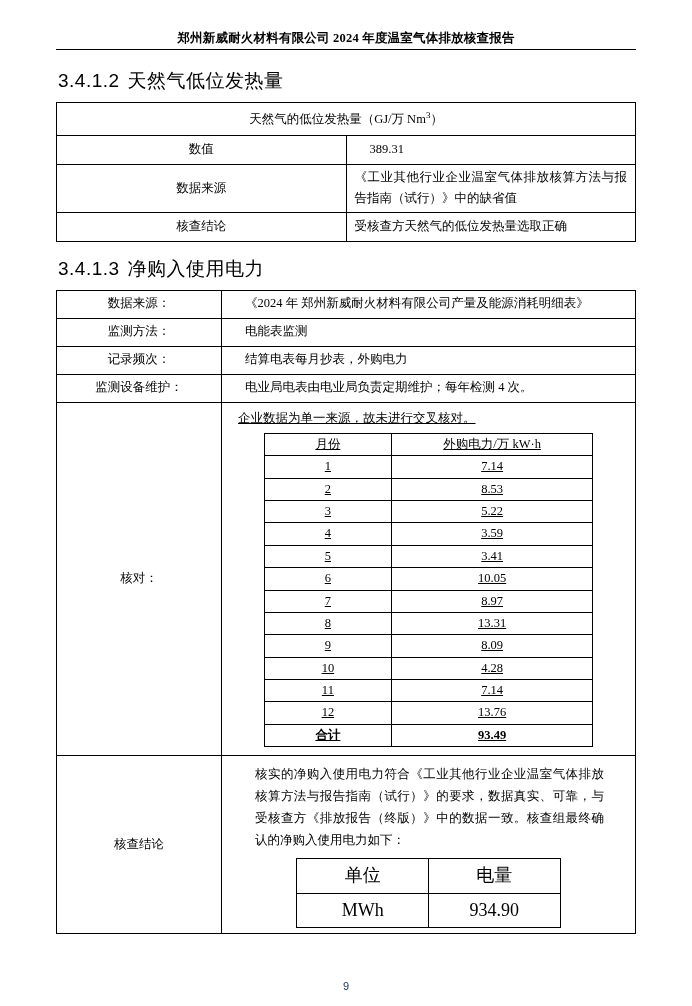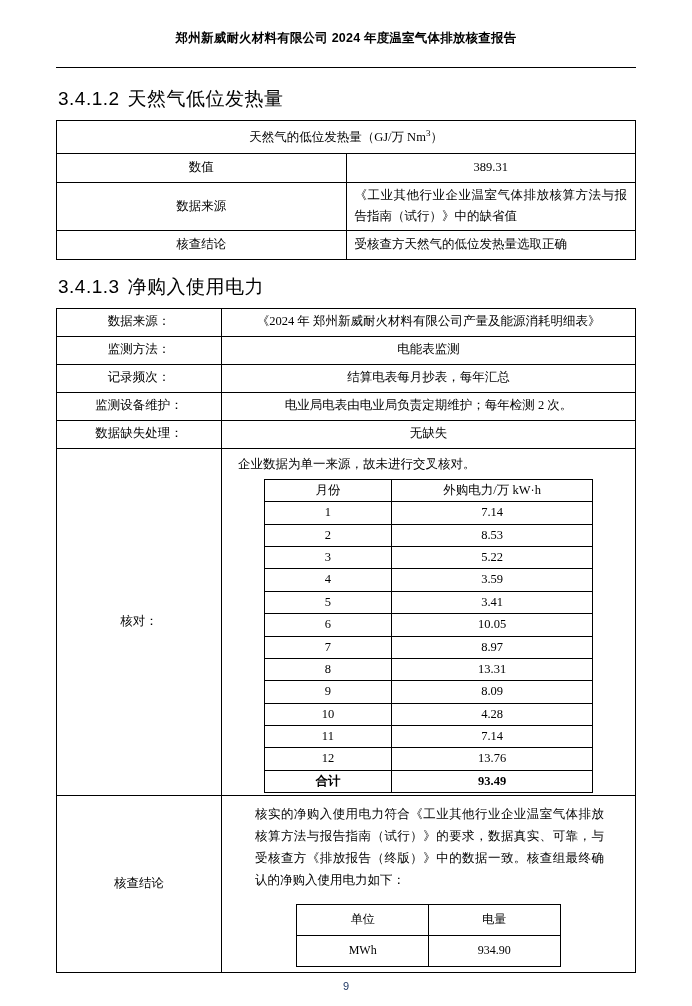--- a/index.html
+++ b/index.html
@@ -20,24 +20,24 @@
     height: 1006px;
     box-sizing: border-box;
     padding: 30px 56px 0 56px;
     position: relative;
   }
   
   .page-header {
     text-align: center;
     font-size: 12.5px;
     letter-spacing: 0.2px;
-    padding-bottom: 20px;
+    padding-bottom: 2px;
     border-bottom: 1.2px solid #000;
     margin-bottom: 18px;
-    font-family: Liberation Sans, sans-serif;
+    font-family: Liberation Serif, serif;
     font-weight: bold;
   }
   
   .section-heading {
     font-size: 19px;
     font-family: "Liberation Sans", "DejaVu Sans", sans-serif;
     margin: 14px 0 8px 2px;
     letter-spacing: 0.5px;
   }
   .section-heading .num {
@@ -49,65 +49,66 @@
     width: 100%;
     font-size: 12.5px;
     table-layout: fixed;
   }
   table td, table th {
     border: 1px solid #000;
     padding: 3px 23px;
     vertical-align: middle;
     line-height: 1.55;
   }
-  .t-center { text-align: center; }
+  .t-center { }
   .bold { font-weight: bold; }
 
   
   .table-ngheat td { height: 22px; }
   .table-ngheat .label-col { width: 122px; text-align: center; }
   .table-ngheat .head-row td {
     text-align: center;
     height: 26px;
   }
   .table-ngheat .wrap-cell {
     text-align: justify;
     text-justify: inter-ideograph;
     line-height: 1.7;
     padding: 2px 8px;
   }
 
   
   .table-elec .c1 { width: 118px; text-align: center; }
   .table-elec td { height: 21px; }
   .table-elec .nested-wrap {
-    padding: 4px 8px 2px 8px;
+    padding: 4px 8px 8px 8px;
     text-align: left;
+    text-decoration: underline;
   }
   .table-elec .nested-intro {
     margin: 2px 0 5px 8px;
     font-size: 12.5px;
   }
   table.inner {
     width: 83%;
     margin: 0 auto;
     font-size: 12.5px;
     border-radius: 12px;
   }
   table.inner td {
     height: 19px;
     padding: 1px 4px;
   }
   table.inner .m-col { width: 36%; text-align: center; }
   table.inner .v-col { text-align: center; }
 
   table.inner2 {
     width: 72%;
-    margin: 6px auto 2px auto;
-    font-size: 12px;
+    margin: 0 auto 2px auto;
+    font-size: 18px;
   }
   table.inner2 td {
     height: 24px;
     text-align: center;
   }
   .concl-text {
     padding: 5px 8px 6px 10px;
     line-height: 1.75;
     text-align: justify;
     text-justify: inter-ideograph;
@@ -165,29 +166,25 @@
       <tr>
         <td class="c1">数据来源：</td>
         <td class="t-center">《2024 年 郑州新威耐火材料有限公司产量及能源消耗明细表》</td>
       </tr>
       <tr>
         <td class="c1">监测方法：</td>
         <td class="t-center">电能表监测</td>
       </tr>
       <tr>
         <td class="c1">记录频次：</td>
-        <td class="t-center">结算电表每月抄表，每年汇总</td>
+        <td class="t-center">结算电表每月抄表，外购电力</td>
       </tr>
       <tr>
         <td class="c1">监测设备维护：</td>
-        <td class="t-center">电业局电表由电业局负责定期维护；每年检测 2 次。</td>
-      </tr>
-      <tr>
-        <td class="c1">数据缺失处理：</td>
-        <td class="t-center">无缺失</td>
+        <td class="t-center">电业局电表由电业局负责定期维护；每年检测 4 次。</td>
       </tr>
 
       <tr>
         <td class="c1">核对：</td>
         <td class="nested-wrap">
           <div class="nested-intro">企业数据为单一来源，故未进行交叉核对。</div>
           <table class="inner">
             <tbody>
               <tr>
                 <td class="m-col">月份</td>

